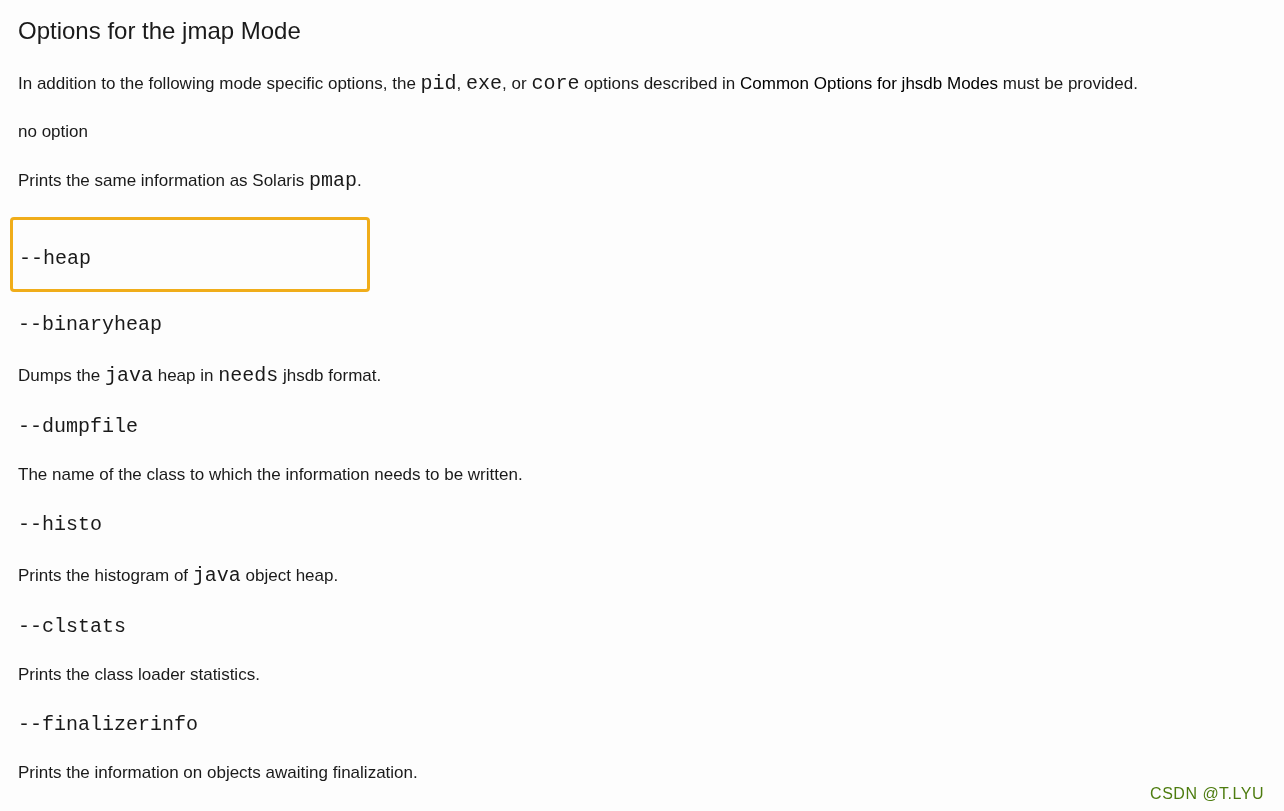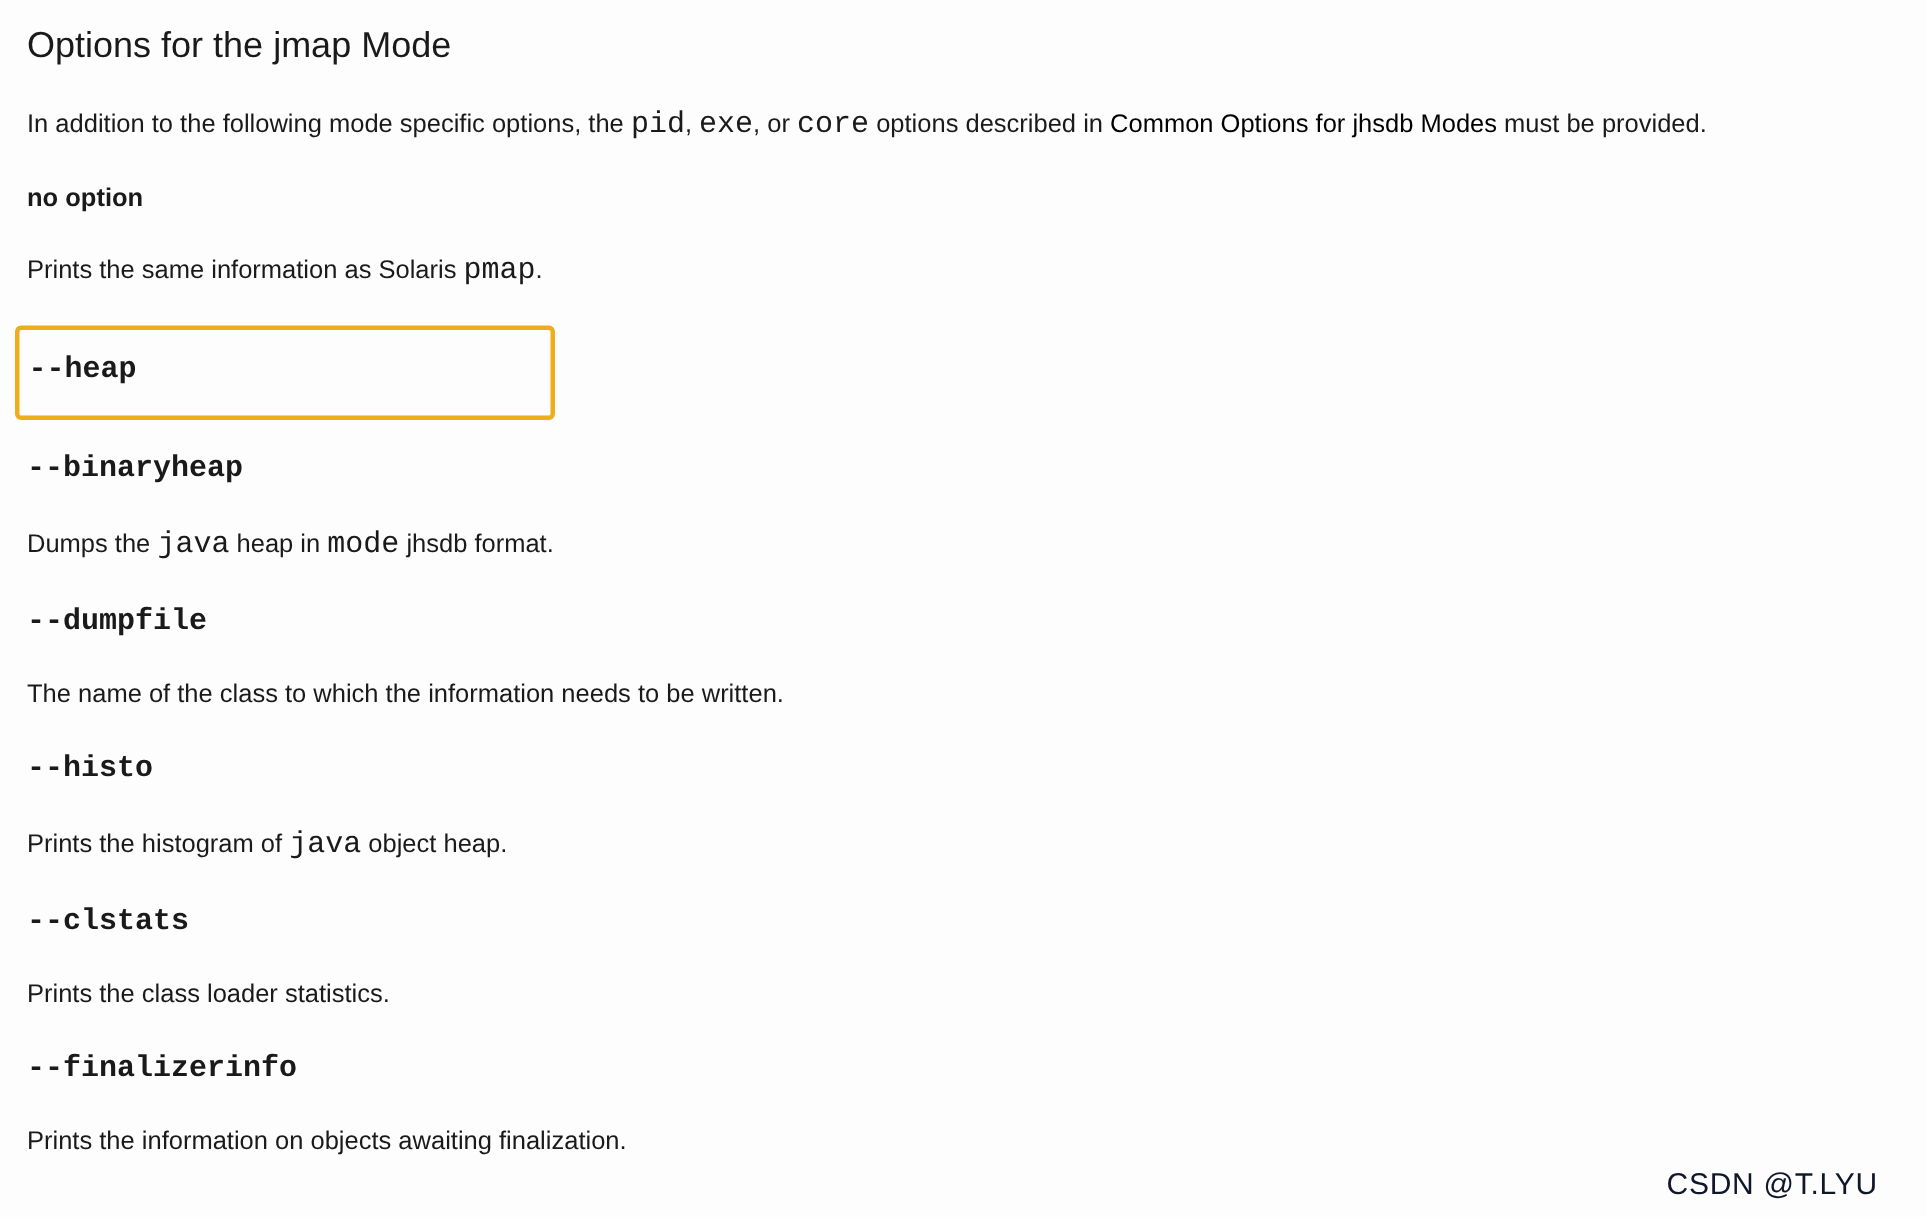--- a/index.html
+++ b/index.html
@@ -20,44 +20,44 @@
       color: #1a1a1a;
     }
     p {
       margin: 0 0 22px 0;
     }
     code {
       font-family: "Courier New", Courier, monospace;
       font-size: 20px;
     }
     .bold {
-      font-weight: 700;
+      font-weight: 400;
     }
     a {
       color: #000000;
       text-decoration: none;
     }
     .highlighted {
       border: 3px solid #f0ad1a;
       border-radius: 4px;
-      padding: 12px 6px 0px 6px;
+      padding: 24px 6px 0px 6px;
       margin-left: -8px;
       margin-bottom: 18px;
       width: 360px;
       box-sizing: border-box;
     }
     .highlighted p {
       margin-bottom: 16px;
     }
     .watermark {
       position: fixed;
-      right: 32px;
+      right: 20px;
       bottom: 6px;
-      color: #0f172a;
-      font-size: 20px;
+      color: #4d7c0f;
+      font-size: 16px;
       letter-spacing: 0.5px;
       font-family: Arial, sans-serif;
     }
     .opt-term { margin-bottom: 22px; }
   </style>
 </head>
 <body>
 
 <h2>Options for the jmap Mode</h2>
 
@@ -69,21 +69,21 @@
 <p>
   <span>Prints the same information as Solaris </span><code>pmap</code><span>.</span>
 </p>
 
 <div class="highlighted">
   <p class="bold"><code>--heap</code></p>
 </div>
 
 <p class="bold opt-term"><code>--binaryheap</code></p>
 <p>
-  <span>Dumps the </span><code>java</code><span> heap in </span><code>mode</code><span> jhsdb format.</span>
+  <span>Dumps the </span><code>java</code><span> heap in </span><code>needs</code><span> jhsdb format.</span>
 </p>
 
 <p class="bold opt-term"><code>--dumpfile</code></p>
 <p>The name of the class to which the information needs to be written.</p>
 
 <p class="bold opt-term"><code>--histo</code></p>
 <p>
   <span>Prints the histogram of </span><code>java</code><span> object heap.</span>
 </p>
 

